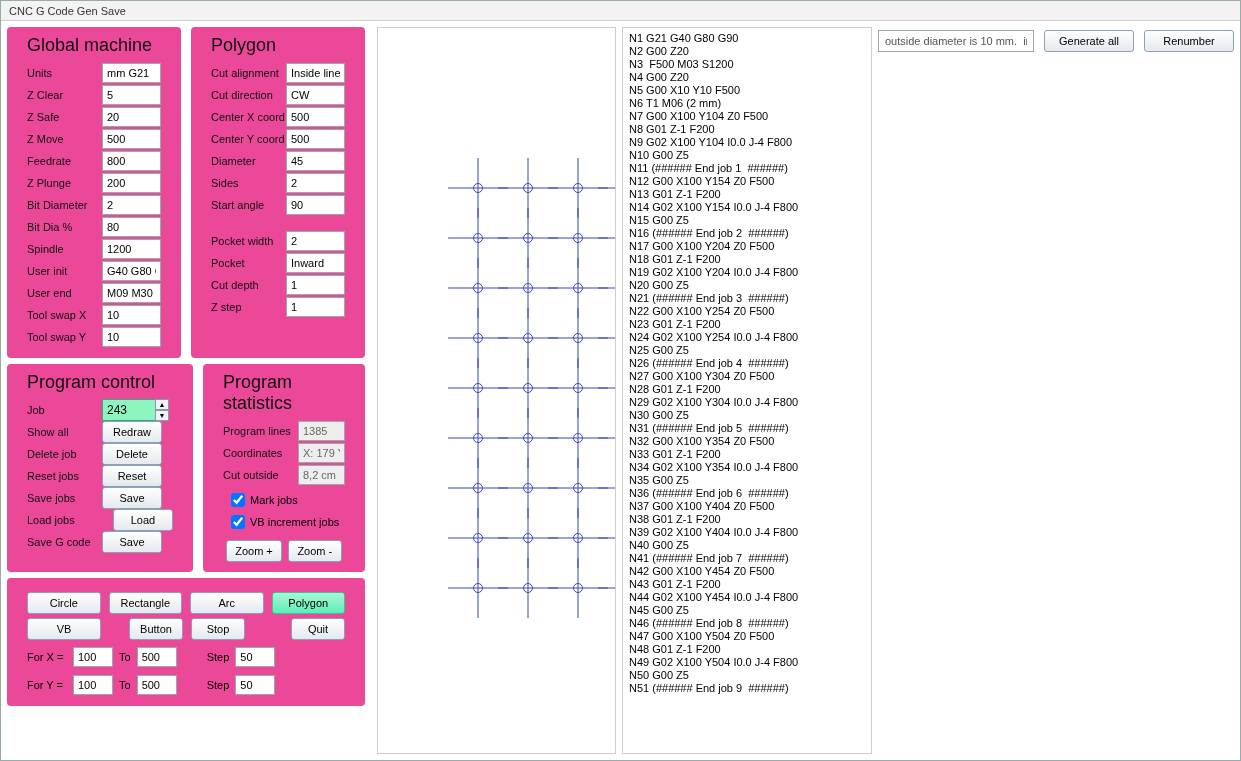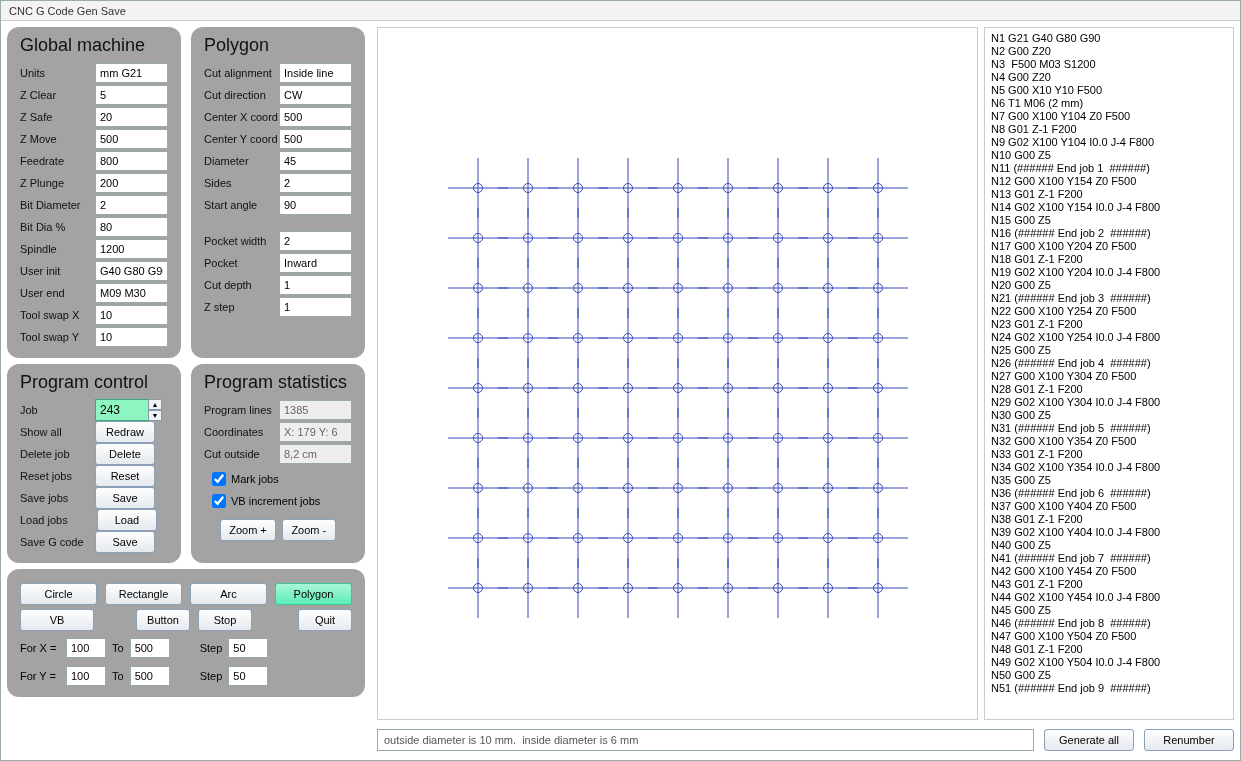--- a/index.html
+++ b/index.html
@@ -1,26 +1,26 @@
 <!DOCTYPE html>
 <html><head>
 <meta charset="utf-8">
 <style>
   * { box-sizing: border-box; font-family: Arial, Helvetica, sans-serif; }
   html, body { margin:0; padding:0; background:#e4e4e4; }
   .window { width:1241px; height:761px; background:#fff; border:1px solid #9aa; position:relative; overflow:hidden; }
   .titlebar { height:20px; line-height:20px; padding:0 8px; font-size:11px; color:#333; background:#f3f3f3; border-bottom:1px solid #ccc; }
   .body { display:flex; height:calc(100% - 20px); }
   .left { width:370px; flex:none; padding:6px; display:flex; flex-direction:column; gap:6px; }
-  .right { flex:1; display:flex; flex-direction:column; padding:6px; gap:6px; min-width:0; }
+  .right { flex:1; display:flex; flex-direction:row; padding:6px; gap:6px; min-width:0; }
   .rightTop { flex:1; display:flex; gap:6px; min-height:0; }
   .canvasWrap { flex:1; background:#fff; border:1px solid #ccc; position:relative; overflow:hidden; }
   .gcode { width:250px; flex:none; background:#fff; border:1px solid #ccc; font-size:11px; line-height:13px; white-space:pre; padding:4px 6px; overflow-y:scroll; font-family:Arial,sans-serif; }
   .bottomBar { height:28px; display:flex; align-items:center; gap:10px; }
-  .panel { background:#a3a3a3; border-radius:12px; padding:8px 13px 10px; }
+  .panel { background:#ec4899; border-radius:4px; padding:8px 20px 10px; }
   .twoCol { display:flex; gap:10px; }
   .twoCol > .panel { flex:1; }
   .panelTitle { font-size:18px; font-weight:400; margin:0 0 6px 0; color:#111; }
   .row { display:flex; align-items:center; height:22px; }
   .row .lab { width:75px; font-size:11px; color:#111; }
   .row .inp { flex:1; }
   .inp input, .inp select { width:100%; height:20px; font-size:11px; padding:1px 4px; border:1px solid #9aa; background:#fff; }
   .readonly input { background:#eee; color:#666; }
   .ck { display:flex; align-items:center; gap:2px; font-size:11px; margin:2px 0 2px 4px; }
   .ck input { width:14px; height:14px; }
@@ -198,21 +198,21 @@
               </div>
               <div class="row">
                 <span class="lab" style="width: 75px;">Reset jobs</span>
                 <span class="btn" style="min-width: 60px;">Reset</span>
               </div>
               <div class="row">
                 <span class="lab" style="width: 75px;">Save jobs</span>
                 <span class="btn" style="min-width: 60px;">Save</span>
               </div>
               <div class="row">
-                <span class="lab" style="width: 77px;">Load jobs</span>
+                <span class="lab" style="width: 86px;">Load jobs</span>
                 <span class="btn" style="min-width: 60px;">Load</span>
               </div>
               <div class="row">
                 <span class="lab" style="width: 75px;">Save G code</span>
                 <span class="btn" style="min-width: 60px;">Save</span>
               </div>
             </div>
         </div>
 
         <div class="panel">

